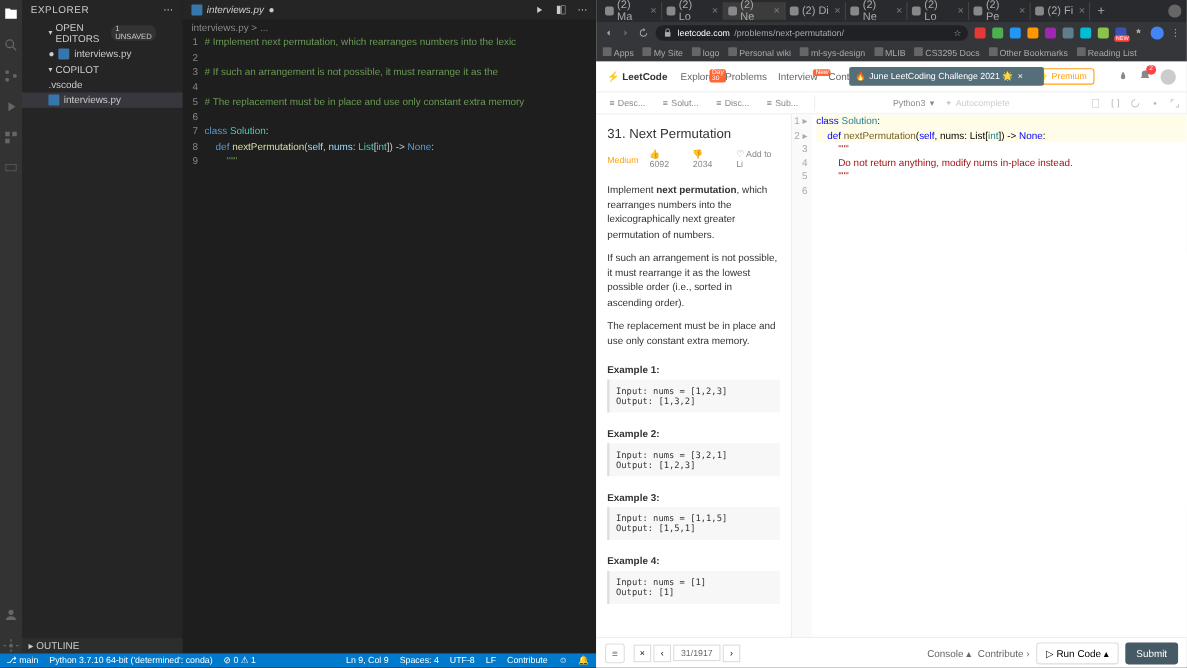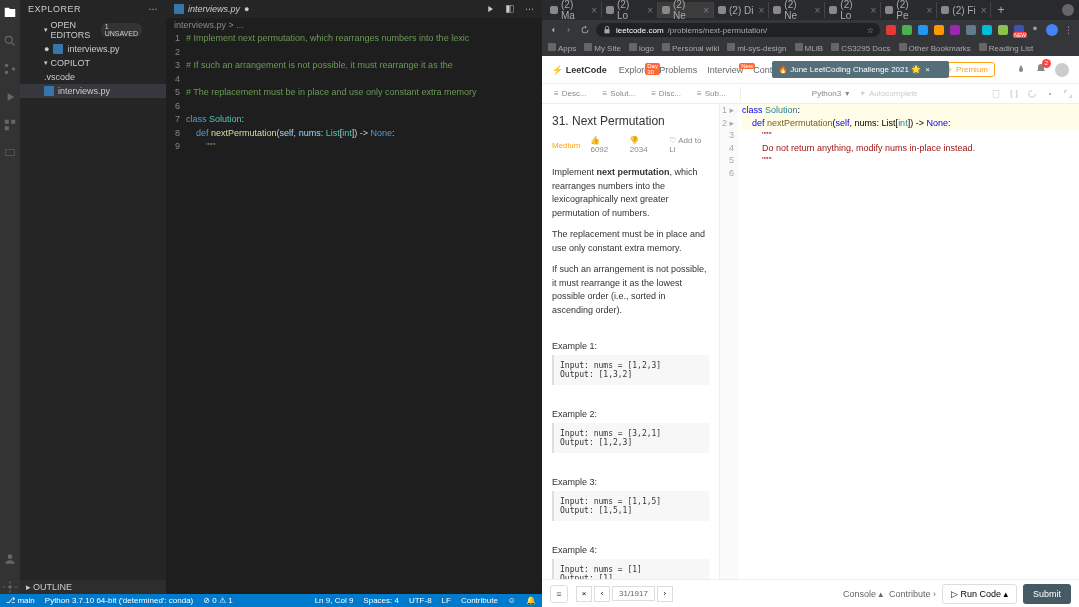--- a/index.html
+++ b/index.html
@@ -72,21 +72,21 @@
 .langsel{margin-left:auto;display:flex;align-items:center;gap:4px}
 .autocmp{color:#ccc}
 .lciconsrow{margin-left:auto;display:flex;gap:8px}
 .lciconsrow svg{width:10px;height:10px}
 .split{flex:1;display:flex;overflow:hidden}
 .probpane{width:178px;padding:10px;font-size:9px;color:#333;overflow:hidden;border-right:1px solid #eee}
 .probtitle{font-size:12px;font-weight:500;margin-bottom:8px}
 .probmeta{display:flex;gap:10px;font-size:8px;color:#888;margin-bottom:12px;align-items:center}
 .diff{color:#ffa116}
 .probbody p{margin-bottom:8px;line-height:1.5}
-.exhdr{margin-top:24px;font-weight:400}
+.exhdr{margin-top:14px;font-weight:700}
 .ex{background:#f7f7f7;padding:6px;font-family:Consolas,monospace;font-size:8px;margin-top:4px;white-space:pre;border-left:2px solid #ddd}
 .codepane{flex:1;display:flex;font-family:Consolas,monospace;font-size:9px;line-height:1.4;background:#fff}
 .cgutter{width:18px;text-align:right;padding-right:4px;color:#aaa;background:#fafafa}
 .ccode{flex:1;padding-left:4px;white-space:pre}
 .ccode .hl{background:#fffde7;display:block}
 .p-kw{color:#0000ff}
 .p-cls{color:#267f99}
 .p-fn{color:#795e26}
 .p-self{color:#0000ff}
 .p-typ{color:#267f99}
@@ -371,22 +371,22 @@
    <div class="probpane">
     <div class="probtitle">31. Next Permutation</div>
     <div class="probmeta">
      <span class="diff">Medium</span>
      <span>👍 <span>6092</span></span>
      <span>👎 <span>2034</span></span>
      <span>♡ <span>Add to Li</span></span>
     </div>
     <div class="probbody">
      <p><span>Implement </span><b>next permutation</b><span>, which rearranges numbers into the lexicographically next greater permutation of numbers.</span></p>
+     <p>If such an arrangement is not possible, it must rearrange it as the lowest possible order (i.e., sorted in ascending order).</p>
      <p>The replacement must be in place and use only constant extra memory.</p>
-     <p>If such an arrangement is not possible, it must rearrange it as the lowest possible order (i.e., sorted in ascending order).</p>
      <div id="examples">
               <div class="exhdr">Example 1:</div>
               <div class="ex">Input: nums = [1,2,3]
 Output: [1,3,2]</div>
               <div class="exhdr">Example 2:</div>
               <div class="ex">Input: nums = [3,2,1]
 Output: [1,2,3]</div>
               <div class="exhdr">Example 3:</div>
               <div class="ex">Input: nums = [1,1,5]
 Output: [1,5,1]</div>

